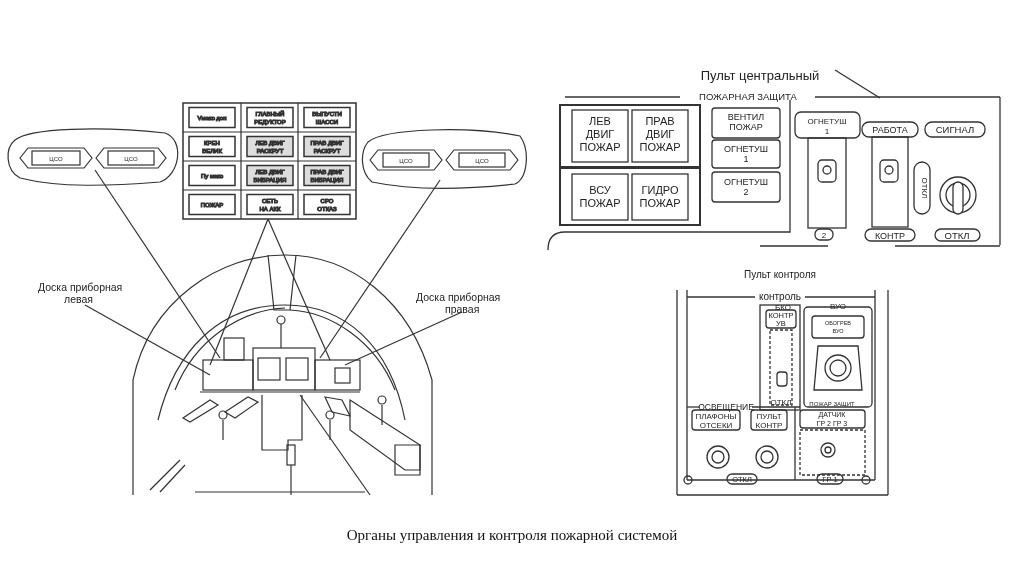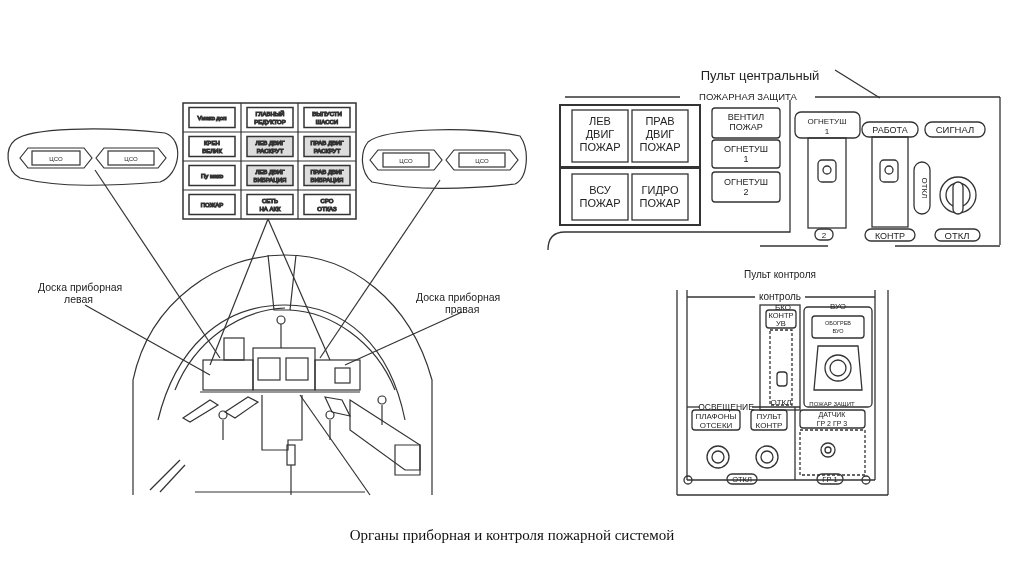--- a/index.html
+++ b/index.html
@@ -272,13 +272,13 @@
       <circle cx="718" cy="457" r="11" fill="transparent"></circle>
     </g>
   <g>
       <circle cx="767" cy="457" r="11" fill="transparent"></circle>
     </g>
   <g>
       <circle cx="838" cy="368" r="13" fill="transparent"></circle>
     </g>
 </svg>
 
-<div class="caption">Органы приборная и контроля пожарной системой</div>
+<div class="caption">Органы управления и контроля пожарной системой</div>
 
 </body></html>

